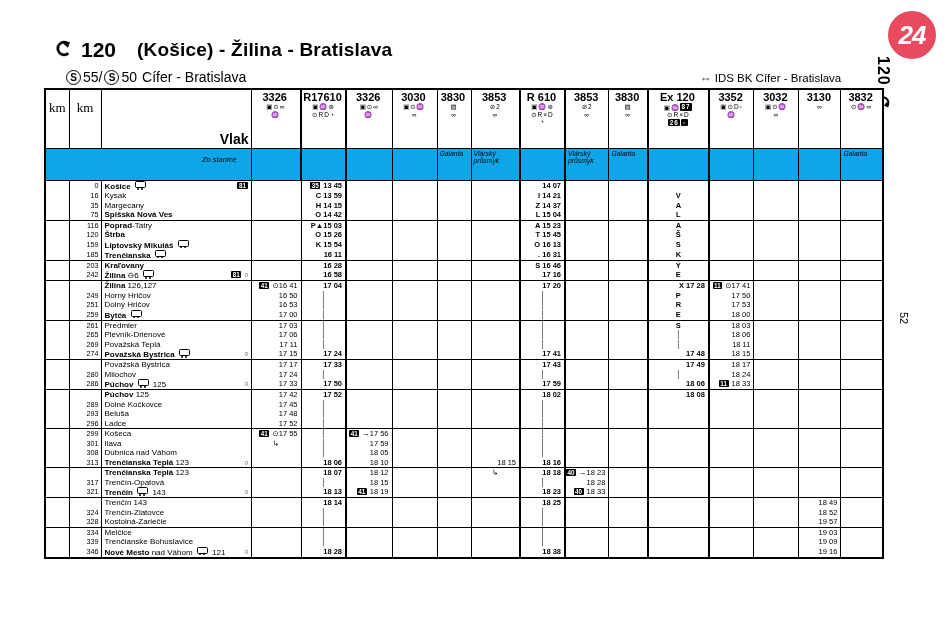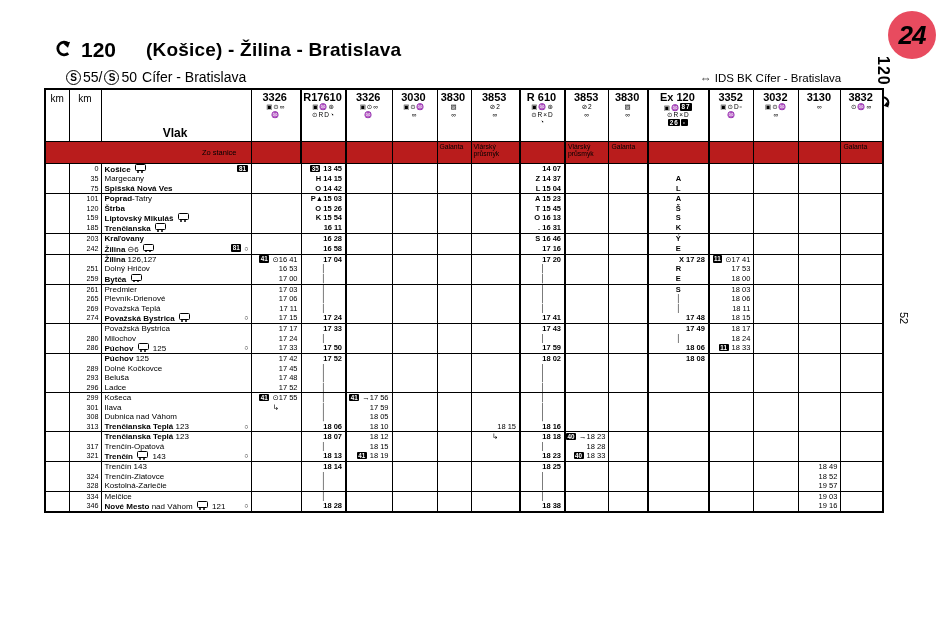--- a/index.html
+++ b/index.html
@@ -2,46 +2,46 @@
 <html><head>
 <meta charset="utf-8">
 <style>
   html,body{margin:0;padding:0;background:#fff;width:950px;height:634px;overflow:hidden;
     font-family:"Liberation Sans", sans-serif;color:#000;}
   #page{position:relative;width:950px;height:634px;background:#ffffff;}
 
   
   #logo24{position:absolute;left:888px;top:11px;width:48px;height:48px;border-radius:50%;
     display:flex;align-items:center;justify-content:center;
-    font-weight:bold;font-size:26px;color:#000000;font-style:italic;letter-spacing:-1px;}
+    font-weight:bold;font-size:26px;color:#ffffff;font-style:italic;letter-spacing:-1px;}
   #title{position:absolute;left:55px;top:38px;display:flex;align-items:center;gap:9px;}
   #title .num{font-size:21px;font-weight:bold;}
-  #title .route{font-size:19px;font-weight:bold;margin-left:21px;letter-spacing:0.2px;}
+  #title .route{font-size:19px;font-weight:bold;margin-left:12px;letter-spacing:0.2px;}
   #subtitle{position:absolute;left:66px;top:69px;font-size:14px;display:flex;align-items:center;gap:2px;}
   .sc{display:inline-block;width:13px;height:13px;border:1.6px solid #000;border-radius:50%;
     font-size:10px;line-height:13px;font-weight:bold;text-align:center;}
   #idsnote{position:absolute;left:700px;top:72px;width:165px;font-size:11.5px;white-space:nowrap;}
   #idsnote .arr{font-weight:bold;}
   #vline{position:absolute;left:874px;top:56px;writing-mode:vertical-rl;
     font-size:16px;font-weight:bold;letter-spacing:1px;}
   #vline .vicon{display:inline-block;transform:rotate(90deg);margin-top:4px;}
   #pagenum{position:absolute;left:898px;top:312px;writing-mode:vertical-rl;font-size:11px;}
 
   
   #tt{position:absolute;left:44px;top:88px;border-collapse:collapse;table-layout:fixed;
       border:2px solid #000;}
   #tt th,#tt td{padding:0;margin:0;font-weight:normal;overflow:hidden;white-space:nowrap;}
   #tt thead th{border:1px solid #000;vertical-align:top;background:#fff;}
   #tt thead tr.nums th{height:48px;}
   #tt thead .num{font-size:11px;font-weight:bold;text-align:center;padding:1px 2px 0 0;}
   #tt thead .ic{font-size:6.5px;line-height:7.5px;text-align:center;letter-spacing:1px;}
-  #tt thead th.kmh{font-size:10px;text-align:center;vertical-align:top;padding-top:3px;}
-  #tt thead th.vlak{vertical-align:bottom;text-align:center;font-size:12px;font-weight:bold;padding:0 2px 1px 0;}
-  #tt thead tr.from th{background:#b91c1c;height:18px;font-size:6.8px;text-align:left;
-      vertical-align:top;padding:1px 1px 2px 2px;white-space:normal;line-height:7px;border-bottom:1.5px solid #000;}
+  #tt thead th.kmh{font-size:13px;text-align:center;vertical-align:top;padding-top:10px;font-family:Liberation Serif, serif;}
+  #tt thead th.vlak{vertical-align:bottom;text-align:right;font-size:14px;font-weight:bold;padding:0 2px 1px 0;}
+  #tt thead tr.from th{background:#0ea5e9;height:18px;font-size:6.8px;text-align:left;
+      vertical-align:top;padding:1px 1px 12px 2px;white-space:normal;line-height:7px;border-bottom:1.5px solid #000;font-style:italic;}
   #tt thead tr.from th.zo{text-align:right;padding-right:14px;font-size:7.5px;vertical-align:middle;}
 
   #tt tbody td{height:9.5px;font-size:7.5px;line-height:9.5px;border-left:1px solid #000;border-right:1px solid #000;}
   #tt tbody tr.rule td{border-top:1px solid #000;}
   #tt tbody td.km1,#tt tbody td.km2{text-align:right;padding-right:2px;font-size:7.2px;}
   #tt tbody td.station{text-align:left;padding-left:3px;font-size:8px;border-right:none;}
   #tt tbody td.note{text-align:right;padding-right:2px;border-left:none;font-size:7px;}
   #tt tbody td.cell{text-align:right;padding-right:3px;}
   #tt tbody td.cell.b{font-weight:bold;}
   #tt tbody td.cell.ctr{text-align:center;padding-right:0;}
@@ -234,20 +234,40 @@
           <td class="cell col-c8"></td>
           <td class="cell col-c9"></td>
           <td class="cell col-c10 b"></td>
           <td class="cell col-c11"></td>
           <td class="cell col-c12"></td>
           <td class="cell col-c13"></td>
           <td class="cell col-c14"></td>
         </tr>
         <tr>
     <td class="km1"></td>
+    <td class="km2">16</td>
+    <td class="station">Kysak</td>
+    <td class="note"></td>
+          <td class="cell col-c1"></td>
+          <td class="cell col-c2 b">C 13 59</td>
+          <td class="cell col-c3"></td>
+          <td class="cell col-c4"></td>
+          <td class="cell col-c5"></td>
+          <td class="cell col-c6"></td>
+          <td class="cell col-c7 b">I 14 21</td>
+          <td class="cell col-c8"></td>
+          <td class="cell col-c9"></td>
+          <td class="cell col-c10 b ctr">V</td>
+          <td class="cell col-c11"></td>
+          <td class="cell col-c12"></td>
+          <td class="cell col-c13"></td>
+          <td class="cell col-c14"></td>
+        </tr>
+        <tr>
+    <td class="km1"></td>
     <td class="km2">35</td>
     <td class="station">Margecany</td>
     <td class="note"></td>
           <td class="cell col-c1"></td>
           <td class="cell col-c2 b">H 14 15</td>
           <td class="cell col-c3"></td>
           <td class="cell col-c4"></td>
           <td class="cell col-c5"></td>
           <td class="cell col-c6"></td>
           <td class="cell col-c7 b">Z 14 37</td>
@@ -274,21 +294,21 @@
           <td class="cell col-c8"></td>
           <td class="cell col-c9"></td>
           <td class="cell col-c10 b ctr">L</td>
           <td class="cell col-c11"></td>
           <td class="cell col-c12"></td>
           <td class="cell col-c13"></td>
           <td class="cell col-c14"></td>
         </tr>
         <tr class="rule">
     <td class="km1"></td>
-    <td class="km2">101</td>
+    <td class="km2">116</td>
     <td class="station"><b>Poprad</b>-Tatry</td>
     <td class="note"></td>
           <td class="cell col-c1"></td>
           <td class="cell col-c2 b">P▲15 03</td>
           <td class="cell col-c3"></td>
           <td class="cell col-c4"></td>
           <td class="cell col-c5"></td>
           <td class="cell col-c6"></td>
           <td class="cell col-c7 b">A 15 23</td>
           <td class="cell col-c8"></td>
@@ -408,20 +428,40 @@
           <td class="cell col-c2 b">17 04</td>
           <td class="cell col-c3"></td>
           <td class="cell col-c4"></td>
           <td class="cell col-c5"></td>
           <td class="cell col-c6"></td>
           <td class="cell col-c7 b">17 20</td>
           <td class="cell col-c8"></td>
           <td class="cell col-c9"></td>
           <td class="cell col-c10 b">X 17 28</td>
           <td class="cell col-c11"><span class="bb">11</span> ⊙17 41</td>
+          <td class="cell col-c12"></td>
+          <td class="cell col-c13"></td>
+          <td class="cell col-c14"></td>
+        </tr>
+        <tr>
+    <td class="km1"></td>
+    <td class="km2">249</td>
+    <td class="station">Horný Hričov</td>
+    <td class="note"></td>
+          <td class="cell col-c1">16 50</td>
+          <td class="cell col-c2 b ctr">│</td>
+          <td class="cell col-c3"></td>
+          <td class="cell col-c4"></td>
+          <td class="cell col-c5"></td>
+          <td class="cell col-c6"></td>
+          <td class="cell col-c7 b ctr">│</td>
+          <td class="cell col-c8"></td>
+          <td class="cell col-c9"></td>
+          <td class="cell col-c10 b ctr">P</td>
+          <td class="cell col-c11">17 50</td>
           <td class="cell col-c12"></td>
           <td class="cell col-c13"></td>
           <td class="cell col-c14"></td>
         </tr>
         <tr>
     <td class="km1"></td>
     <td class="km2">251</td>
     <td class="station">Dolný Hričov</td>
     <td class="note"></td>
           <td class="cell col-c1">16 53</td>
@@ -894,20 +934,40 @@
           <td class="cell col-c8"></td>
           <td class="cell col-c9"></td>
           <td class="cell col-c10 b"></td>
           <td class="cell col-c11"></td>
           <td class="cell col-c12"></td>
           <td class="cell col-c13">19 03</td>
           <td class="cell col-c14"></td>
         </tr>
         <tr>
     <td class="km1"></td>
+    <td class="km2">339</td>
+    <td class="station">Trenčianske Bohuslavice</td>
+    <td class="note"></td>
+          <td class="cell col-c1"></td>
+          <td class="cell col-c2 b ctr">│</td>
+          <td class="cell col-c3"></td>
+          <td class="cell col-c4"></td>
+          <td class="cell col-c5"></td>
+          <td class="cell col-c6"></td>
+          <td class="cell col-c7 b ctr">│</td>
+          <td class="cell col-c8"></td>
+          <td class="cell col-c9"></td>
+          <td class="cell col-c10 b"></td>
+          <td class="cell col-c11"></td>
+          <td class="cell col-c12"></td>
+          <td class="cell col-c13">19 09</td>
+          <td class="cell col-c14"></td>
+        </tr>
+        <tr>
+    <td class="km1"></td>
     <td class="km2">346</td>
     <td class="station"><b>Nové Mesto</b> nad Váhom <span class="bus"></span> 121</td>
     <td class="note">○</td>
           <td class="cell col-c1"></td>
           <td class="cell col-c2 b">18 28</td>
           <td class="cell col-c3"></td>
           <td class="cell col-c4"></td>
           <td class="cell col-c5"></td>
           <td class="cell col-c6"></td>
           <td class="cell col-c7 b">18 38</td>

